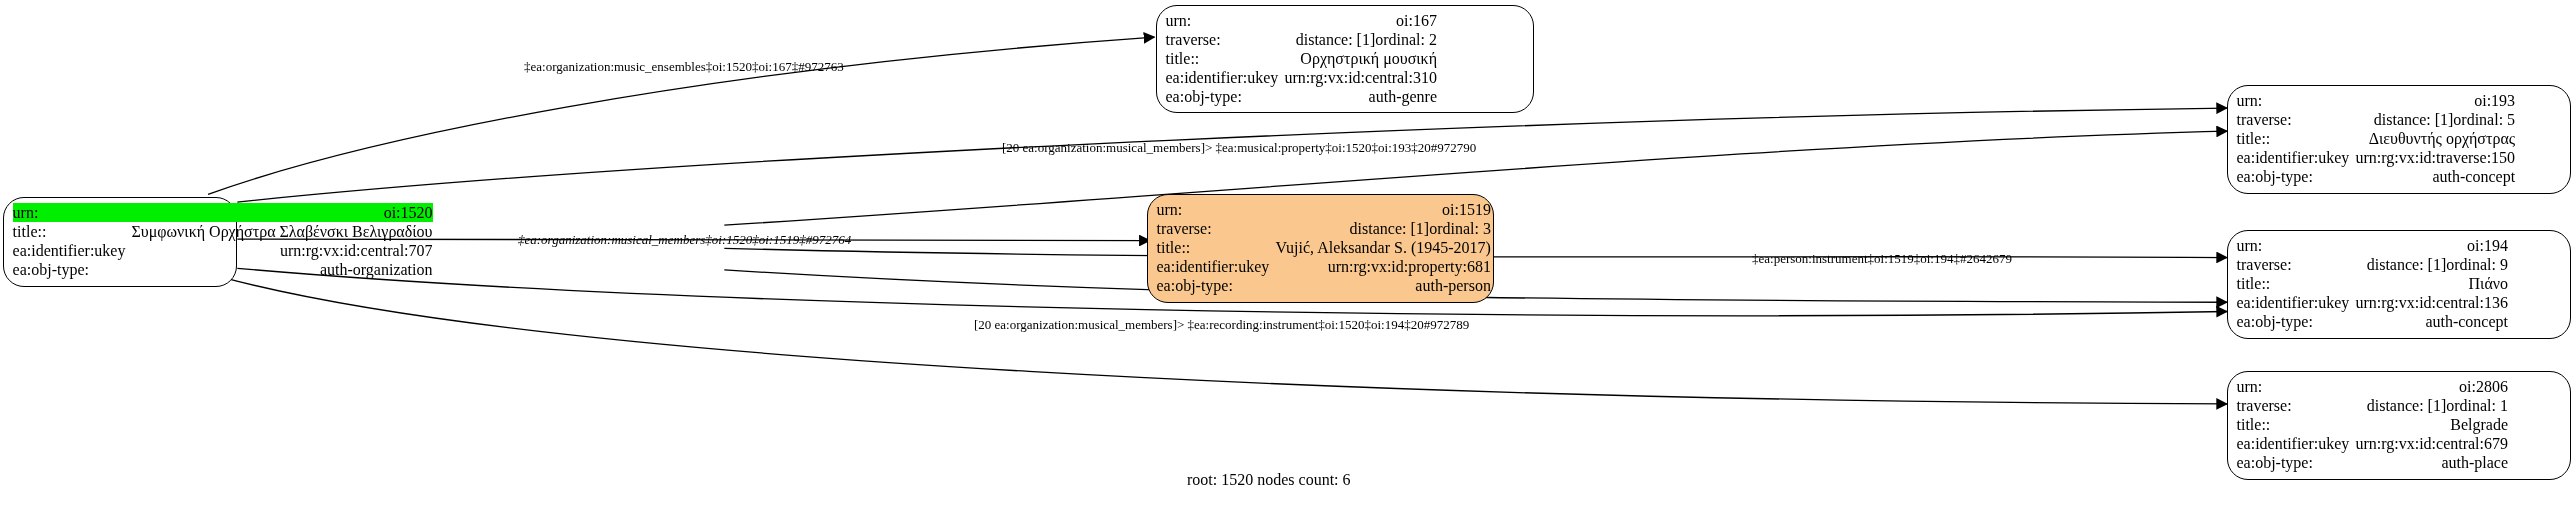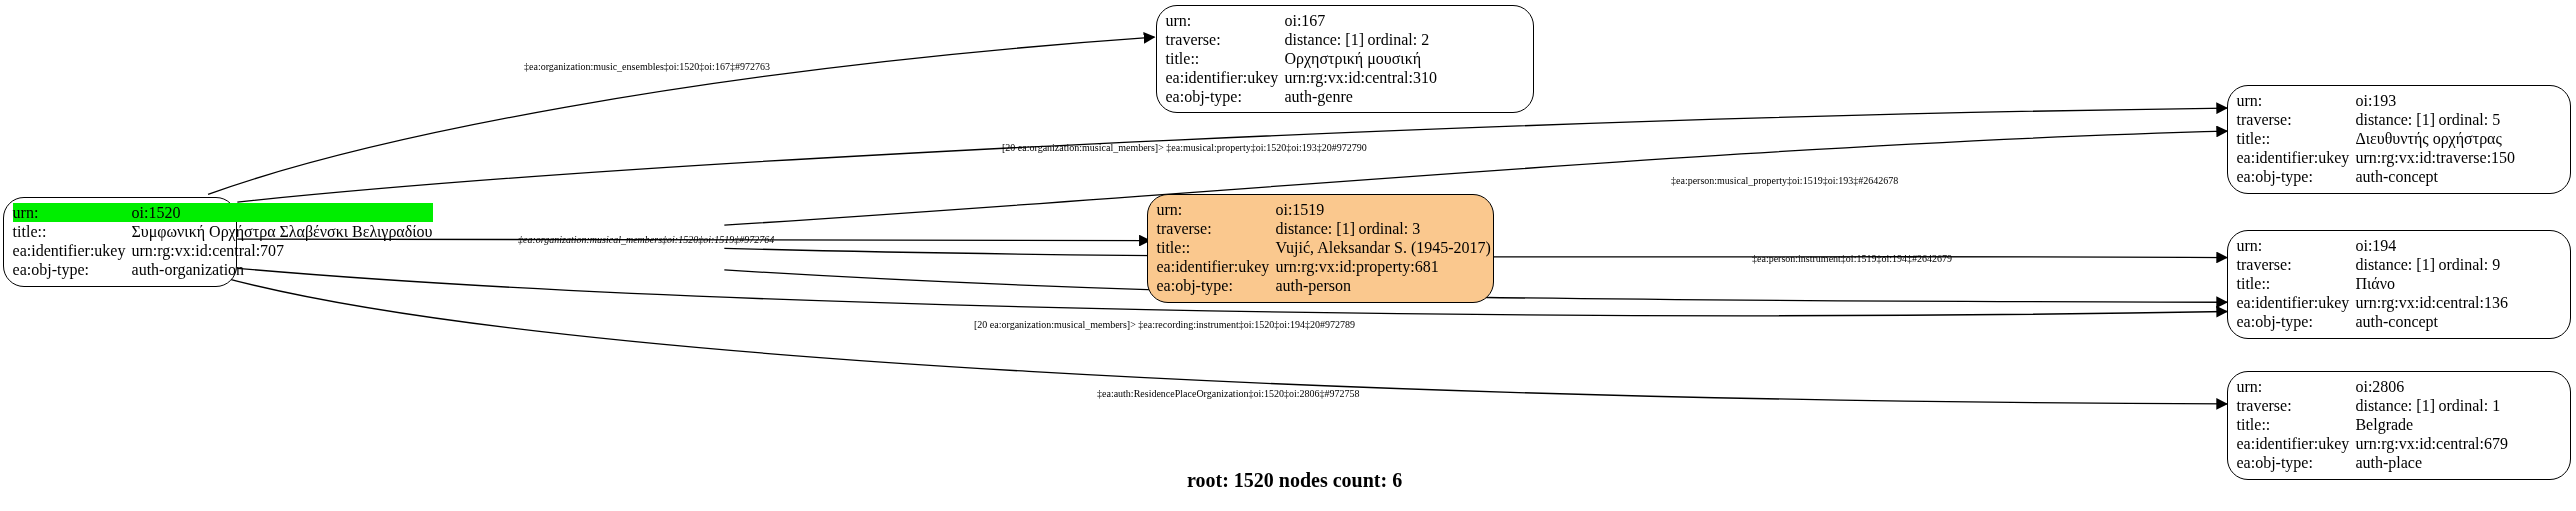--- a/index.html
+++ b/index.html
@@ -46,42 +46,42 @@
     line-height: 19px;
     white-space: nowrap;
     padding: 0;
     vertical-align: baseline;
   }
   .node td.k {
     padding-right: 4.6px;
   }
   .node td.v {
     padding-left: 1.5px;
+    text-align: right;
   }
   .hl td {
     background: #00ee00;
   }
   .trav-d {
     display: inline-block;
     min-width: 83px;
   }
   .edge-label {
     position: absolute;
-    font-size: 10px;
+    font-size: 13px;
     line-height: 17px;
     white-space: nowrap;
     color: #000000;
   }
   .footer {
     position: absolute;
-    font-size: 20px;
+    font-size: 16px;
     line-height: 18.5px;
     white-space: nowrap;
     color: #000000;
-    font-weight: bold;
   }
 </style>
 </head>
 <body>
 
 <div id="canvas">
 
   <svg id="edge-layer" viewBox="0 0 3343 664" xmlns="http://www.w3.org/2000/svg">
     <defs>
       <marker id="arw" viewBox="0 0 10 10" refX="9" refY="5" markerWidth="9" markerHeight="9" orient="auto-start-reverse">
@@ -259,22 +259,20 @@
       <tr>
         <td class="k">ea:obj-type:</td>
         <td class="v">auth-place</td>
       </tr>
     </tbody>
       </table>
   </div>
 
   <div class="edge-label" style="left:524px; top:58px;">‡ea:organization:music_ensembles‡oi:1520‡oi:167‡#972763</div>
   <div class="edge-label" style="left:1002px; top:139px;">[20 ea:organization:musical_members]&gt; ‡ea:musical:property‡oi:1520‡oi:193‡20#972790</div>
-  <div class="edge-label" style="left:1671px; top:172px;">‡ea:person:musical_property‡oi:1519‡oi:193‡#2642678</div>
   <div class="edge-label" style="left:518px; top:231px;font-style:italic;">‡ea:organization:musical_members‡oi:1520‡oi:1519‡#972764</div>
   <div class="edge-label" style="left:1752px; top:250px;">‡ea:person:instrument‡oi:1519‡oi:194‡#2642679</div>
   <div class="edge-label" style="left:974px; top:316px;">[20 ea:organization:musical_members]&gt; ‡ea:recording:instrument‡oi:1520‡oi:194‡20#972789</div>
-  <div class="edge-label" style="left:1097px; top:385px;">‡ea:auth:ResidencePlaceOrganization‡oi:1520‡oi:2806‡#972758</div>
 
   <div class="footer" style="left:1187px; top:471px;">root: 1520 nodes count: 6</div>
 
 </div>
 
 
 </body></html>

